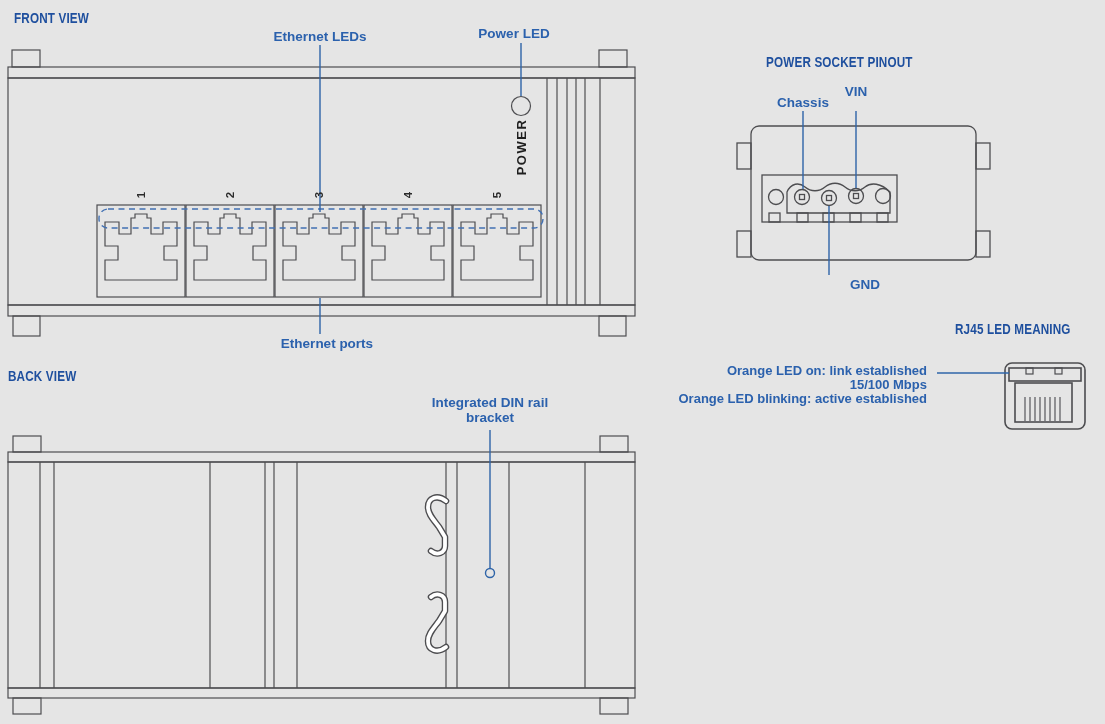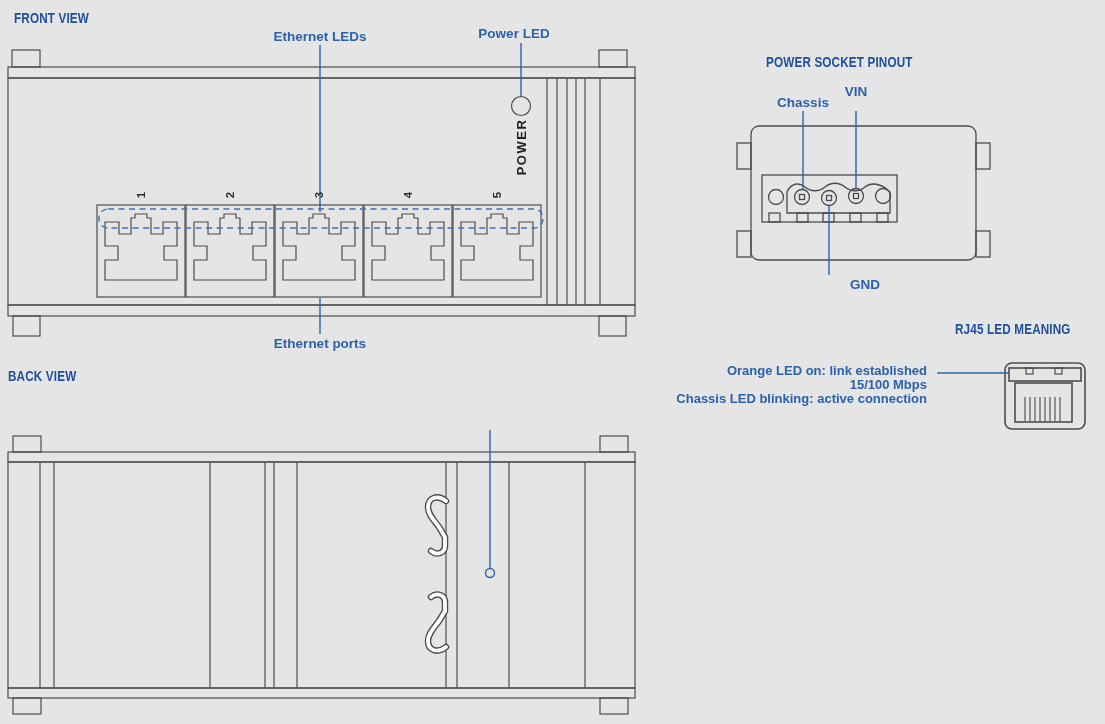--- a/index.html
+++ b/index.html
@@ -199,42 +199,43 @@
     </g>
     <line x1="937" y1="373" x2="1009" y2="373" stroke="#2e64a8" stroke-width="1.4"></line>
   </svg>
 
   <div class="hdr" style="left:14px;top:9px;">FRONT VIEW</div>
 
   <div class="lbl centered" style="left:320px;top:29px;">Ethernet LEDs</div>
 
   <div class="lbl centered" style="left:498px;top:26px;margin-left:16px;">Power LED</div>
 
-  <div class="lbl centered" style="left:320px;top:336px;">Ethernet ports</div>
+  <div class="lbl centered" style="left:327px;top:336px;">Ethernet ports</div>
 
   <div class="rot portnum" style="left:141px;top:195px;">1</div>
   <div class="rot portnum" style="left:230px;top:195px;">2</div>
   <div class="rot portnum" style="left:319px;top:195px;">3</div>
   <div class="rot portnum" style="left:408px;top:195px;">4</div>
   <div class="rot portnum" style="left:497px;top:195px;">5</div>
 
   <div class="rot powertxt" style="left:521px;top:147px;">POWER</div>
 
   <div class="hdr" style="left:8px;top:367px;">BACK VIEW</div>
 
+  <div class="lbl centered wrap" style="left:490px;top:395px;">Integrated DIN rail bracket</div>
 
   <div class="hdr" style="left:766px;top:53px;">POWER SOCKET PINOUT</div>
 
   <div class="lbl centered" style="left:803px;top:95px;text-align:right;">Chassis</div>
 
   <div class="lbl centered" style="left:856px;top:84px;">VIN</div>
 
   <div class="lbl centered" style="left:829px;top:277px;margin-left:36px;">GND</div>
 
   <div class="hdr" style="left:955px;top:320px;">RJ45 LED MEANING</div>
 
   <div class="rj45-text">
     <div>Orange LED on: link established</div>
     <div>15/100 Mbps</div>
-    <div>Chassis LED blinking: active connection</div>
+    <div>Orange LED blinking: active established</div>
   </div>
 
 </div>
 
 </body></html>

